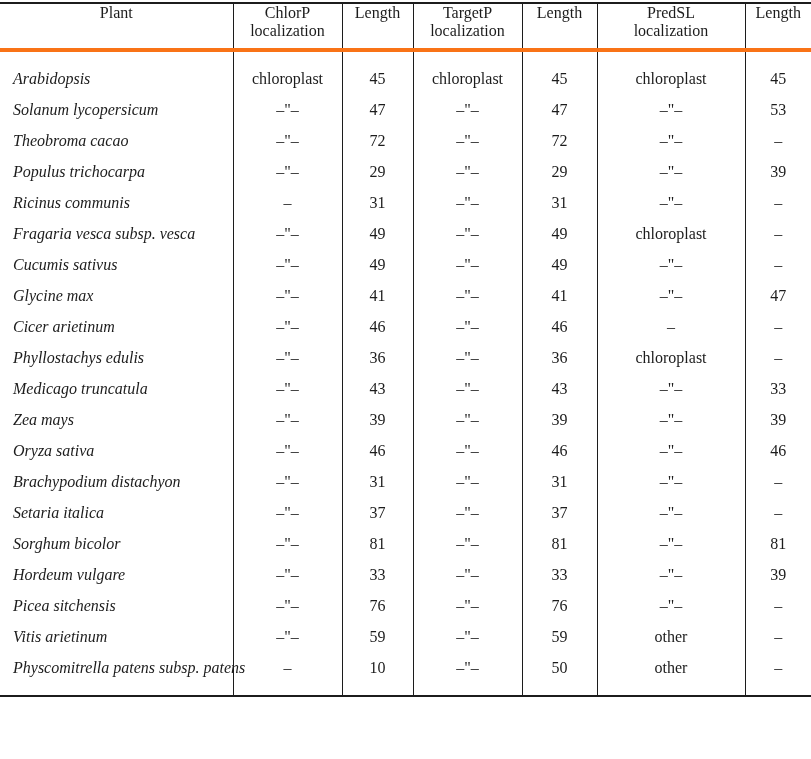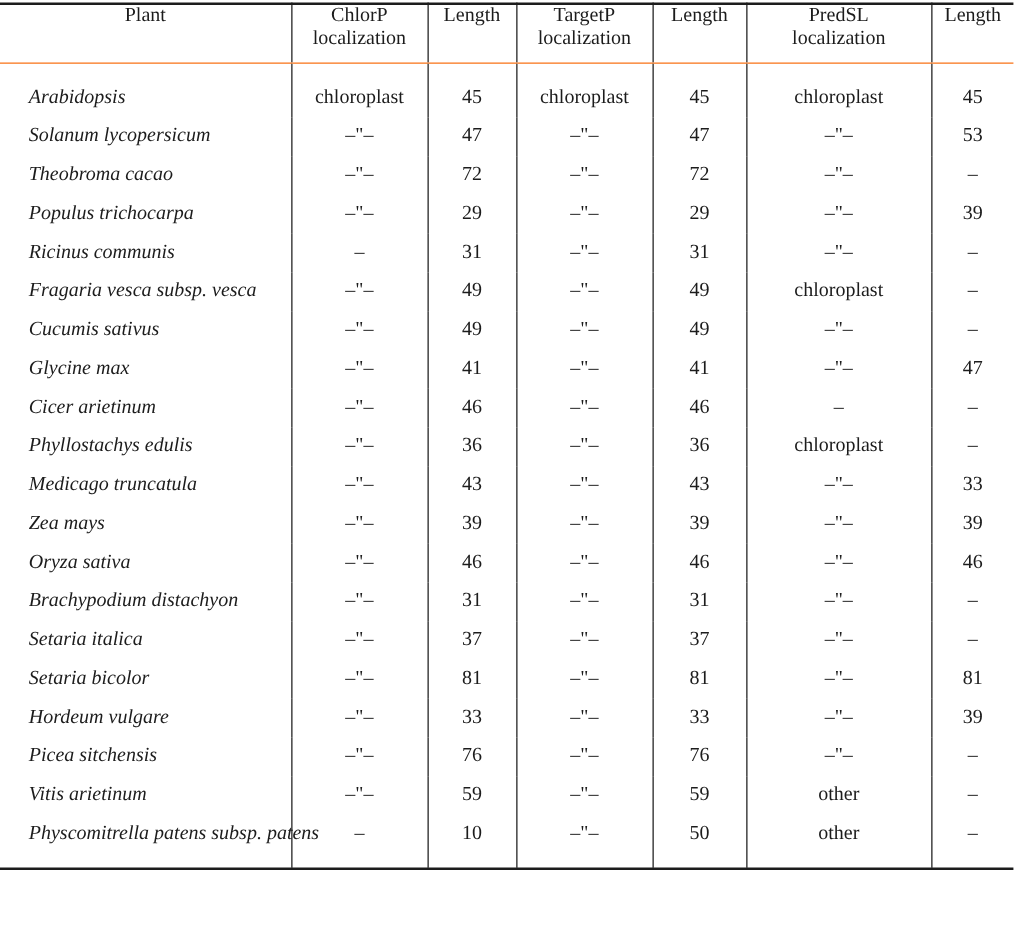--- a/index.html
+++ b/index.html
@@ -35,35 +35,35 @@
   table.loc-table th:first-child,
   table.loc-table td:first-child {
     border-left: none;
   }
   thead th {
     height: 47px;
     box-sizing: border-box;
     vertical-align: top;
     padding-top: 6px;
     text-align: center;
-    border-bottom: 1px solid #f97316;
+    border-bottom: 4px solid #f97316;
   }
   thead th .hline {
     display: block;
   }
   tbody td {
     height: 31px;
     text-align: center;
     vertical-align: middle;
     white-space: nowrap;
   }
   tbody td.plant {
     text-align: left;
     font-style: italic;
-    padding-left: 23px;
+    padding-left: 13px;
   }
   tbody tr:first-child td {
     padding-top: 12px;
   }
   tbody tr:last-child td {
     padding-bottom: 11px;
   }
 </style>
 </head>
 <body>
@@ -241,21 +241,21 @@
         <tr>
           <td class="plant">Setaria italica</td>
           <td>–"–</td>
           <td>37</td>
           <td>–"–</td>
           <td>37</td>
           <td>–"–</td>
           <td>–</td>
         </tr>
         <tr>
-          <td class="plant">Setaria bicolor</td>
+          <td class="plant">Sorghum bicolor</td>
           <td>–"–</td>
           <td>81</td>
           <td>–"–</td>
           <td>81</td>
           <td>–"–</td>
           <td>81</td>
         </tr>
         <tr>
           <td class="plant">Hordeum vulgare</td>
           <td>–"–</td>

